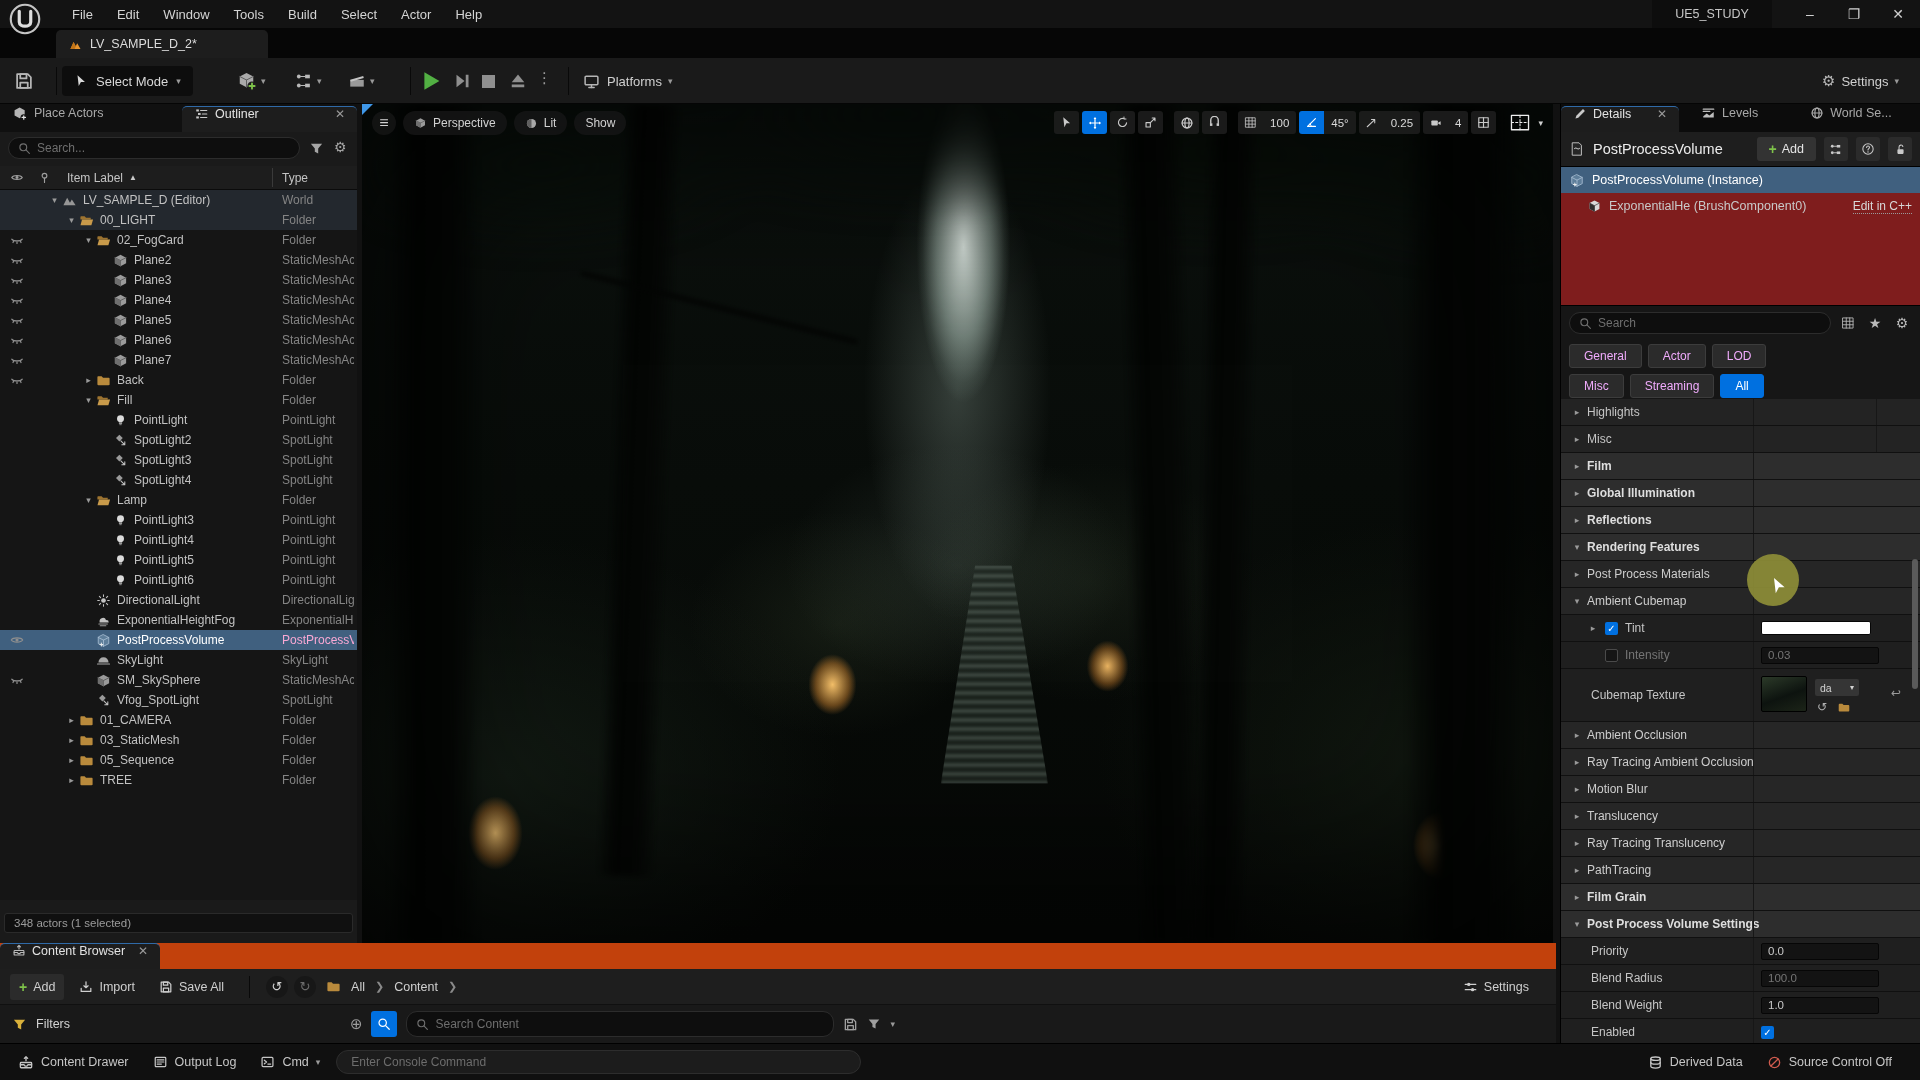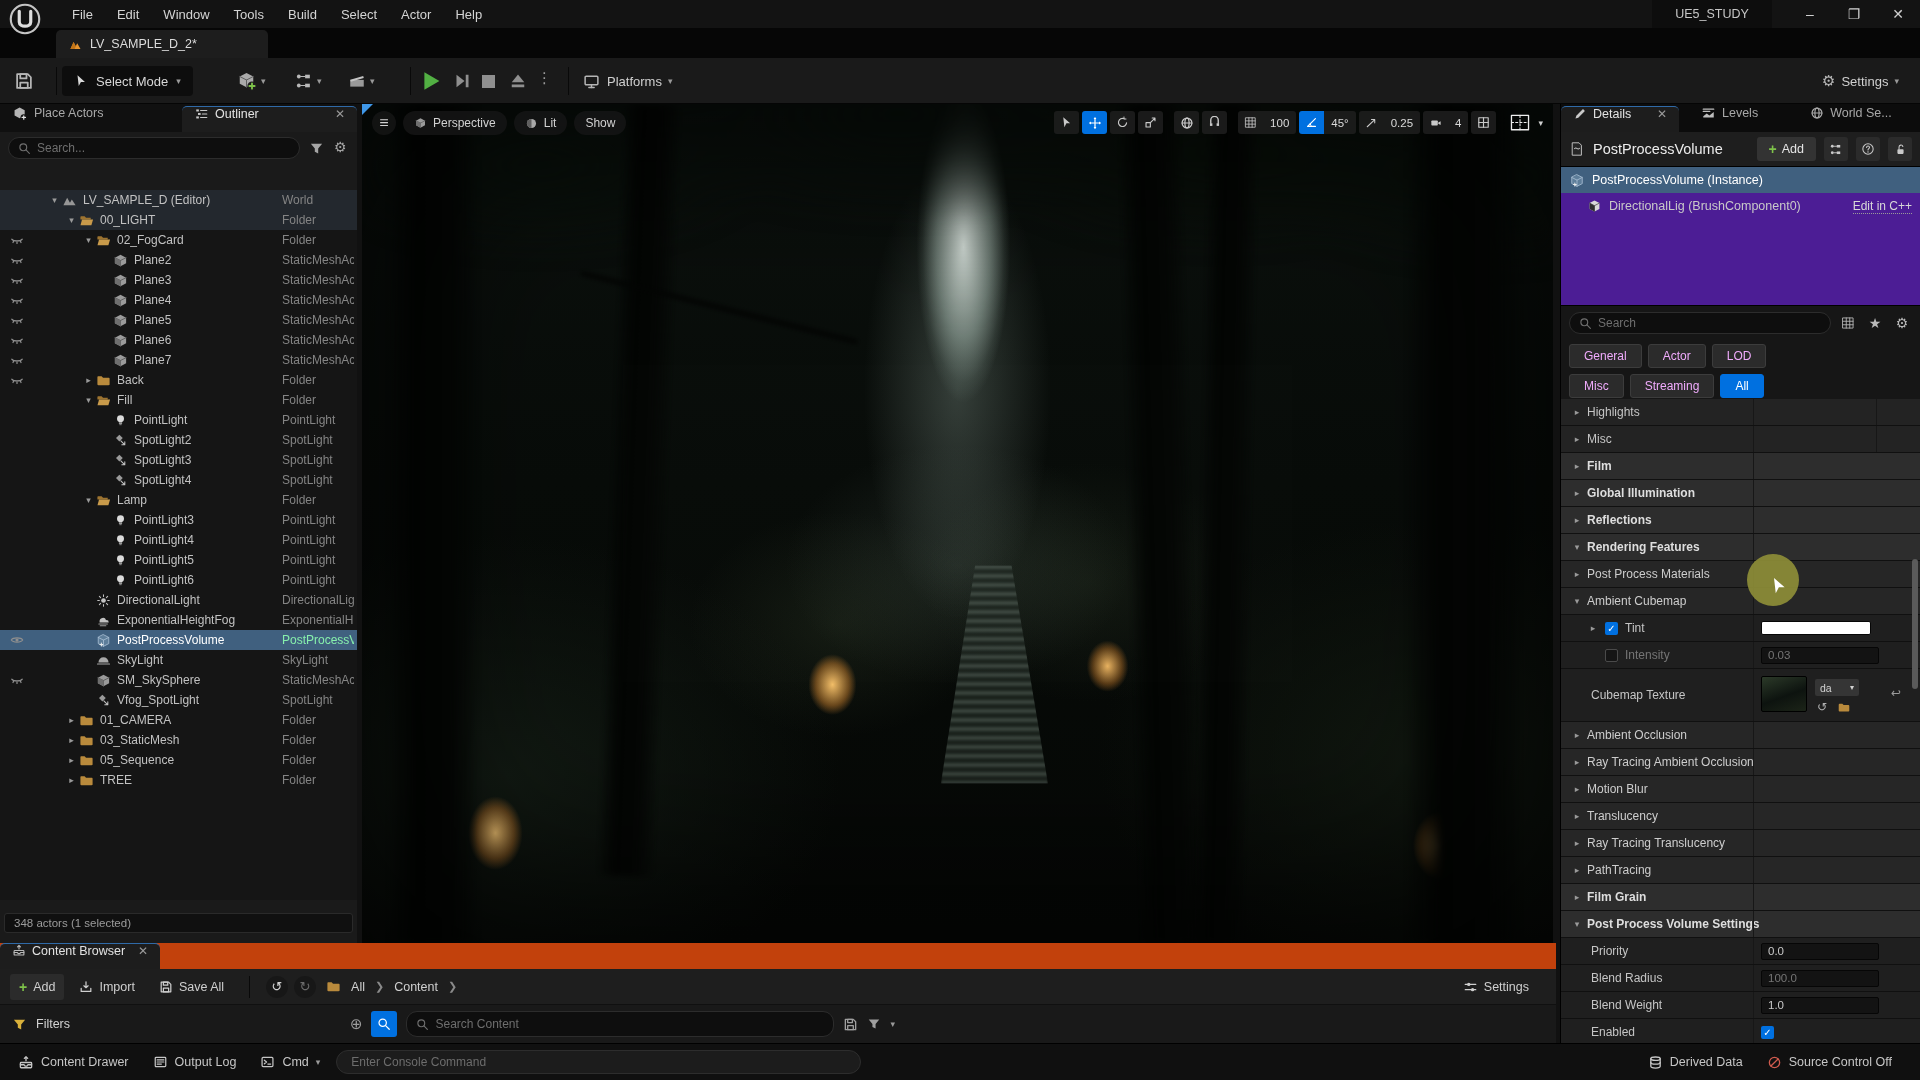--- a/index.html
+++ b/index.html
@@ -49,21 +49,21 @@
      display:flex; align-items:center; gap:6px; padding:0 9px; color:#6e6e6e; font-size:12px; }
 
   
   #outliner-head { left:0; top:62px; width:357px; height:24px; background:#1d1d1d; border-bottom:1px solid #0b0b0b;
      font-size:12px; color:#c4c4c4; display:flex; align-items:center; }
   #outliner-rows { left:0; top:86px; width:357px; height:710px; background:#151515; overflow:hidden; }
   .orow { height:20px; display:flex; align-items:center; font-size:12px; color:#c2c2c2; position:relative; }
   .orow .eye { position:absolute; left:8px; width:18px; height:14px; color:#8f8f8f; }
   .orow .typ { position:absolute; left:282px; width:72px; overflow:hidden; white-space:nowrap; color:#848484; }
   .orow.sel { background:#40607f; color:#fff; }
-  .orow.sel .typ { color:#86efac; }
+  .orow.sel .typ { color:#f9a8d4; }
   .orow.tint { background:#23282e; }
   .oexp { width:13px; text-align:center; color:#9a9a9a; font-size:9px; flex:none; }
   .oic { width:17px; height:15px; margin-right:5px; flex:none; }
   #outliner-footer { left:4px; bottom:10px; width:349px; height:20px; background:#101010; border:1px solid #2a2a2a;
      border-radius:3px; font-size:11.5px; color:#9c9c9c; display:flex; align-items:center; padding:0 9px; }
 
   
   #vp-scene { left:0; top:0; width:1191px; height:839px;
     background:
       radial-gradient(60px 200px at 50.5% 17%, rgba(223,233,227,.95), rgba(168,188,178,.55) 45%, rgba(120,140,130,.18) 68%, transparent 78%),
@@ -108,21 +108,21 @@
 
   #vp-msgbar { left:0px; bottom:4px; width:1191px; height:34px; background:#303030; display:flex; align-items:center;
      justify-content:center; font-size:12.5px; color:#c6c6c6; }
 
   
   #dt-tabs { height:28px; background:#0c0c0c; display:flex; align-items:flex-end; }
   #dt-header { height:34px; background:#1e1e1e; display:flex; align-items:center; padding:0 8px; gap:8px; }
   #dt-title { font-size:14.5px; color:#ececec; flex:1; white-space:nowrap; overflow:hidden; }
   #dt-add { background:#333; border-radius:3px; height:24px; display:flex; align-items:center; gap:5px; padding:0 12px; font-size:12.5px; color:#e4e4e4; }
   .dt-hbtn { width:24px; height:24px; background:#2b2b2b; border-radius:3px; display:flex; align-items:center; justify-content:center; color:#c9c9c9; }
-  #dt-comp { height:140px; background:#4c1d95; border-top:1px solid #000; border-bottom:1px solid #000; }
+  #dt-comp { height:140px; background:#7f1d1d; border-top:1px solid #000; border-bottom:1px solid #000; }
   .comp-row { height:26px; display:flex; align-items:center; gap:7px; font-size:12.5px; padding:0 8px; }
   .comp-row.sel { background:#40607f; color:#fff; }
   #edit-cpp { margin-left:auto; color:#d8d8d8; border-bottom:1px dotted #9a9a9a; font-size:12px; }
   #dt-searchrow { height:34px; display:flex; align-items:center; padding:0 8px; gap:7px; }
   .dt-tool { color:#b9b9b9; width:20px; height:20px; display:flex; align-items:center; justify-content:center; font-size:14px; }
   #dt-chips { padding:4px 8px 0 8px; display:flex; flex-wrap:wrap; gap:6px; width:270px; }
   .chip { height:24px; border-radius:3px; background:#2b2b2b; border:1px solid #3c3c3c; color:#f0abfc;
      font-size:12px; display:flex; align-items:center; padding:0 14px; }
   .chip.active { background:#0070e0; border-color:#0070e0; color:#fff; }
   #dt-rows { position:absolute; left:0; top:295px; width:360px; bottom:0; overflow:hidden; display:flex; flex-direction:column; gap:1px; background:#101010; }
@@ -330,20 +330,38 @@
       <span>Search...</span>
     </div>
   </div>
   <div class="abs ico" style="left:309px;top:37px;width:15px;height:15px;color:#a5a5a5">
       <svg width="100%" height="100%" viewBox="0 0 16 16" fill="none" stroke="currentColor" stroke-width="1.4" stroke-linecap="round" stroke-linejoin="round">
         <path d="M2 2.8H14L9.8 8V13.2L6.2 11.5V8Z" fill="currentColor" stroke="none"></path>
       </svg>
     </div>
   <div class="abs" style="left:334px;top:35px;color:#a5a5a5;font-size:14px">⚙</div>
 
+  <div id="outliner-head" class="abs">
+    <span class="ico" style="width:16px;height:13px;margin-left:9px;color:#9f9f9f">
+        <svg width="100%" height="100%" viewBox="0 0 16 16" fill="none" stroke="currentColor" stroke-width="1.4" stroke-linecap="round" stroke-linejoin="round">
+          <path d="M1.5 8C3.5 4.8 12.5 4.8 14.5 8C12.5 11.2 3.5 11.2 1.5 8Z"></path>
+          <circle cx="8" cy="8" r="1.8" fill="currentColor" stroke="none"></circle>
+        </svg>
+      </span>
+    <span class="ico" style="width:13px;height:14px;margin-left:13px;color:#9f9f9f">
+        <svg width="100%" height="100%" viewBox="0 0 16 16" fill="none" stroke="currentColor" stroke-width="1.4" stroke-linecap="round" stroke-linejoin="round">
+          <circle cx="8" cy="5.2" r="2.9"></circle>
+          <line x1="8" y1="8.1" x2="8" y2="13.5"></line>
+        </svg>
+      </span>
+    <span style="margin-left:16px">Item Label</span>
+    <span style="font-size:8px;margin-left:6px;color:#c9c9c9">▲</span>
+    <span class="abs" style="left:282px">Type</span>
+    <span class="abs" style="left:272px;top:2px;bottom:2px;width:1px;background:#3a3a3a"></span>
+  </div>
   <div id="outliner-rows" class="abs">
       <div class="orow tint">
         <span style="width: 48px; flex: 0 0 auto;"></span>
         <span class="oexp">▾</span>
         <span class="oic ico">
           <svg width="100%" height="100%" viewBox="0 0 16 16" fill="none" stroke="currentColor" stroke-width="1.4" stroke-linecap="round" stroke-linejoin="round">
             <path d="M1.5 13L5.5 5L8.5 10.5L10.5 7L14.5 13Z" fill="#969696" stroke="none"></path>
           </svg>
         </span>
         <span style="white-space: nowrap;">LV_SAMPLE_D (Editor)</span>
@@ -1043,21 +1061,21 @@
       <span>PostProcessVolume (Instance)</span>
     </div>
     <div class="comp-row" style="padding-left:26px">
       <span class="ico" style="width:15px;height:14px">
           <svg width="100%" height="100%" viewBox="0 0 16 16" fill="none" stroke="currentColor" stroke-width="1.4" stroke-linecap="round" stroke-linejoin="round">
             <path d="M8 1.8L13.6 4.7V11.3L8 14.2L2.4 11.3V4.7Z" fill="#d8d8d8" stroke="none"></path>
             <path d="M2.4 4.7L8 7.6L13.6 4.7M8 7.6V14.2" stroke="#4e4e4e" stroke-width="0.9"></path>
             <path d="M2.4 4.7L8 7.6V14.2L2.4 11.3Z" fill="#2e2e2e" stroke="none"></path>
           </svg>
         </span>
-      <span>DirectionalLig (BrushComponent0)</span>
+      <span>ExponentialHe (BrushComponent0)</span>
       <span id="edit-cpp">Edit in C++</span>
     </div>
   </div>
   <div id="dt-searchrow">
     <div class="search-pill" style="flex:1">
       <span class="ico" style="width:13px;height:13px">
           <svg width="100%" height="100%" viewBox="0 0 16 16" fill="none" stroke="currentColor" stroke-width="1.4" stroke-linecap="round" stroke-linejoin="round">
             <circle cx="6.5" cy="6.5" r="4.2"></circle>
             <line x1="9.8" y1="9.8" x2="14" y2="14"></line>
           </svg>

